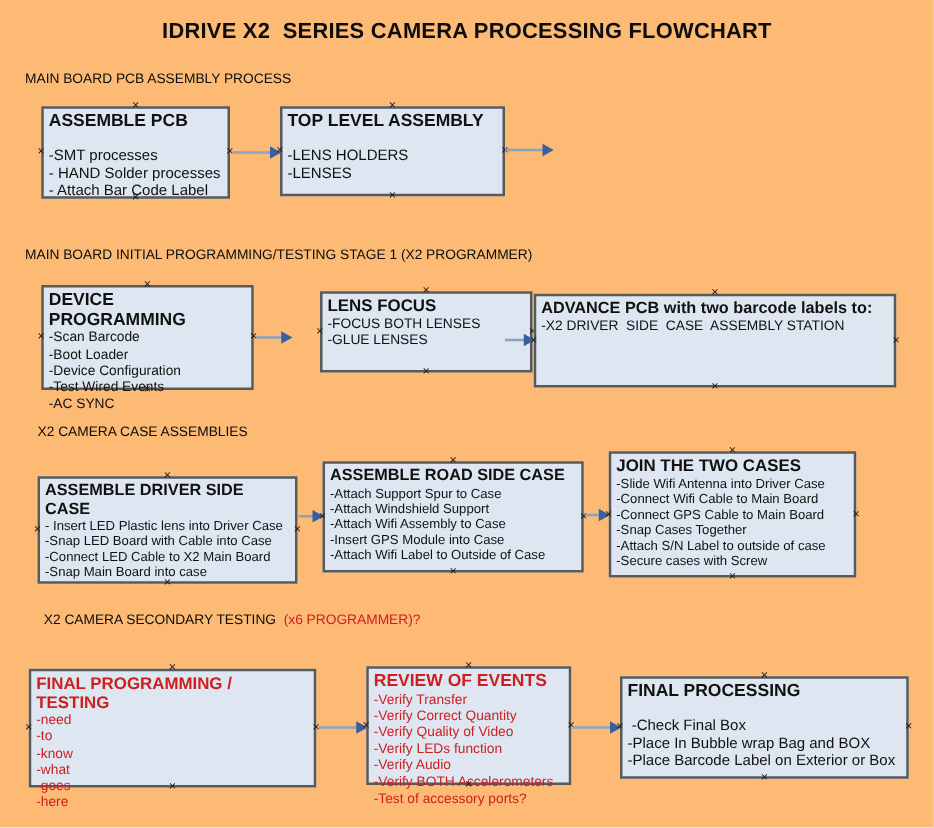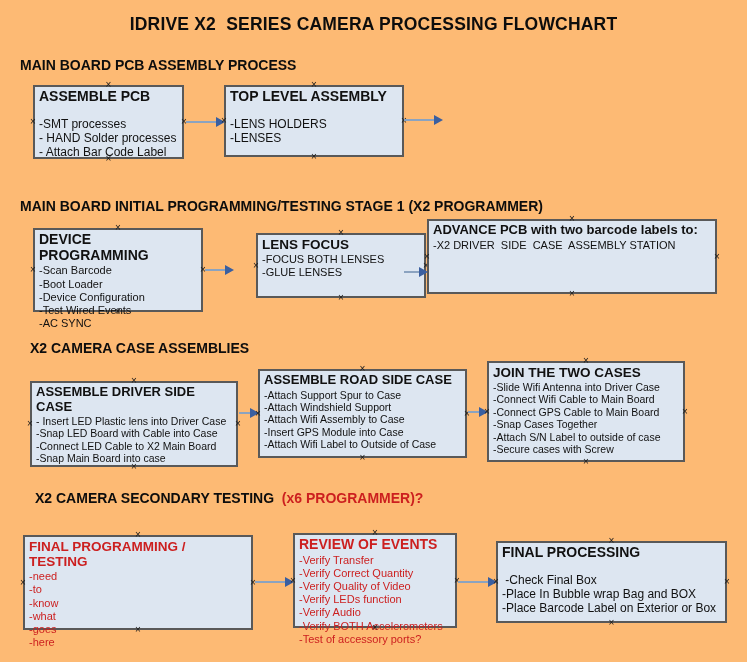--- a/index.html
+++ b/index.html
@@ -5,21 +5,21 @@
   html,body{margin:0;padding:0;background:#ffffff;}
   .canvas{
     position:relative;width:747px;height:662px;background:#fdba74;overflow:hidden;
     font-family:"Liberation Sans","DejaVu Sans",sans-serif;color:#111;padding-left:32px;
   }
   .page-title{
     position:absolute;top:14px;left:0;width:747px;text-align:center;
     font-size:17.5px;font-weight:bold;letter-spacing:.2px;white-space:pre-wrap;color:#0d0d0d;
   }
   .sec-heading{
-    position:absolute;font-size:14px;font-weight:bold;white-space:pre-wrap;color:#0d0d0d;
+    position:absolute;font-size:11px;font-weight:normal;white-space:pre-wrap;color:#0d0d0d;
   }
   .sec-heading .red-part{color:#cc1f1f;}
   .box{
     position:absolute;background:#dde6f1;border:2px solid #595959;
     box-sizing:border-box;padding:2px 4px 1px 4px;
   }
   .box-title{font-weight:bold;line-height:1.12;white-space:pre-wrap;margin-bottom:1px;}
   .box-items{white-space:pre-wrap;line-height:1.2;}
   .red .box-title,.red .box-items{color:#cc1f1f;}
   .t14{font-size:14px;} .t135{font-size:13.5px;} .t13{font-size:13px;}
@@ -107,21 +107,21 @@
     <div class="box-title t135">LENS FOCUS</div>
     <div class="box-items">-FOCUS BOTH LENSES
 -GLUE LENSES</div>
   </div>
 
   <div class="arrow" style="left:404px;top:272px;width:23px;">
     <span class="line"></span>
       <span class="head"></span>
   </div>
 
-  <div class="box i11" style="left:427px;top:219px;width:290px;height:75px;">
+  <div class="box i11" style="left:427px;top:235px;width:290px;height:75px;">
     <span class="anchor a-top"></span>
     <span class="anchor a-bottom"></span>
     <span class="anchor a-left"></span>
     <span class="anchor a-right"></span>
     <div class="box-title t13">ADVANCE PCB with two barcode labels to:</div>
     <div class="box-items">-X2 DRIVER  SIDE  CASE  ASSEMBLY STATION</div>
   </div>
 
   <div class="sec-heading" style="left:30px;top:340px;">X2 CAMERA CASE ASSEMBLIES</div>
 

